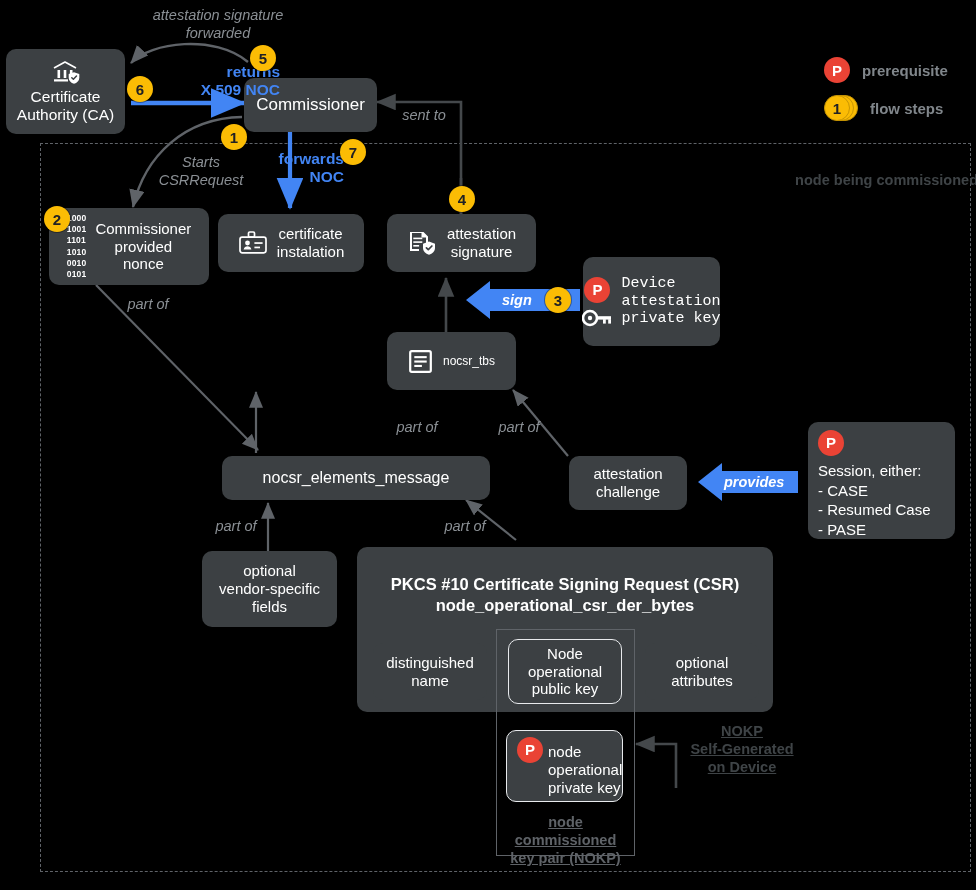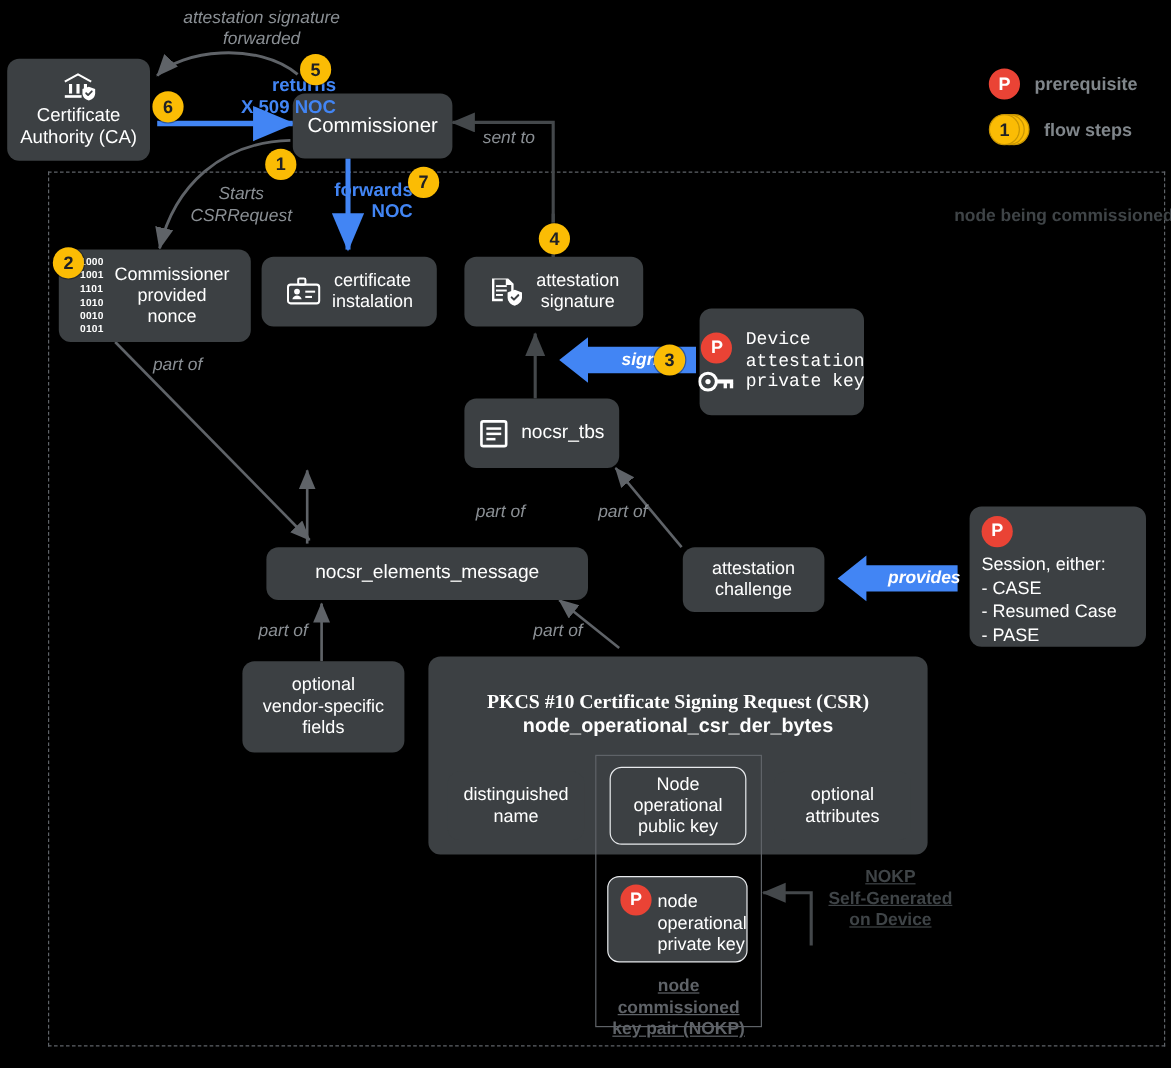--- a/index.html
+++ b/index.html
@@ -23,21 +23,21 @@
         box-shadow:0 0 0 1px rgba(0,0,0,.35);}
   .preq{width:26px;height:26px;border-radius:50%;background:#ea4335;color:#fff;
         font-weight:bold;font-size:15px;display:flex;align-items:center;
         justify-content:center;flex:0 0 auto;}
 
   .note{position:absolute;color:#8a8f94;font-style:italic;font-size:14.5px;
         line-height:1.22;text-align:center;white-space:pre-line;}
   .bluetxt{position:absolute;color:#4285f4;font-weight:bold;font-size:15.5px;
            line-height:1.18;text-align:right;white-space:pre-line;}
   .arrowlabel{position:absolute;color:#fff;font-style:italic;font-weight:bold;
-              font-size:14.5px;z-index:30;margin-left:16px;}
+              font-size:14.5px;z-index:30;}
 
   .legend{position:absolute;display:flex;flex-direction:column;gap:12px;}
   .legrow{display:flex;align-items:center;gap:12px;}
   .legtxt{color:#80868b;font-size:15px;font-weight:bold;}
   .coinstack{position:relative;width:34px;height:26px;}
   .coin{position:absolute;top:0;width:26px;height:26px;border-radius:50%;
         background:#fbbc04;border:1px solid #c99603;box-sizing:border-box;}
   .coin.c1{left:8px;} .coin.c2{left:4px;}
   .coin.c3{left:0;display:flex;align-items:center;justify-content:center;
            color:#202124;font-weight:bold;font-size:15px;}
@@ -181,21 +181,21 @@
         <rect x="14" y="7.2" width="15" height="3.4" fill="#fff"></rect>
         <rect x="21" y="10.2" width="2.8" height="4.4" fill="#fff"></rect>
         <rect x="26.2" y="10.2" width="2.8" height="4.4" fill="#fff"></rect>
       </svg>
     </span>
     <span class="lbl" style="white-space:pre-line;text-align:left;font-family:Liberation Mono, monospace;">Device
 attestation
 private key</span>
   </div>
 
-  <div class="box" style="left:387px;top:332px;width:129px;height:58px;flex-direction:row;gap:10px;font-size:16px;">
+  <div class="box" style="left:387px;top:332px;width:129px;height:58px;flex-direction:row;gap:10px;font-size:12px;">
     <span class="ico">
       <svg width="25" height="25" viewBox="0 0 25 25" fill="none">
         <rect x="2.2" y="2.2" width="20.6" height="20.6" rx="1.6" stroke="#fff" stroke-width="2.2" fill="none"></rect>
         <rect x="6.3" y="7.1" width="12.4" height="2.1" fill="#fff"></rect>
         <rect x="6.3" y="11.5" width="12.4" height="2.1" fill="#fff"></rect>
         <rect x="6.3" y="15.9" width="7.6" height="2.1" fill="#fff"></rect>
       </svg>
     </span>
     <span class="lbl">nocsr_tbs</span>
   </div>
@@ -219,21 +219,21 @@
   </div>
 
   <div class="box" style="left:202px;top:551px;width:135px;height:76px;flex-direction:column;font-size:15px;">
     <span class="lbl" style="white-space:pre-line;">optional
 vendor-specific
 fields</span>
   </div>
 
   <div class="box" style="left:357px;top:547px;width:416px;height:165px;flex-direction:column;
               justify-content:flex-start;padding-top:28px;">
-    <span class="lbl" style="font-size:16.5px;font-weight:bold;font-family:Liberation Serif, serif;">PKCS #10 Certificate Signing Request (CSR)</span>
+    <span class="lbl" style="font-size:16.5px;font-weight:bold;">PKCS #10 Certificate Signing Request (CSR)</span>
     <span class="lbl" style="font-size:16.5px;font-weight:bold;margin-top:2px;">node_operational_csr_der_bytes</span>
   </div>
 
   <div class="nokpbox" style="left:496px;top:629px;width:139px;height:227px;"></div>
 
   <div class="box" style="left:373px;top:643px;width:114px;height:57px;flex-direction:column;font-size:15px;">
     <span class="lbl" style="white-space:pre-line;">distinguished
 name</span>
   </div>
 

